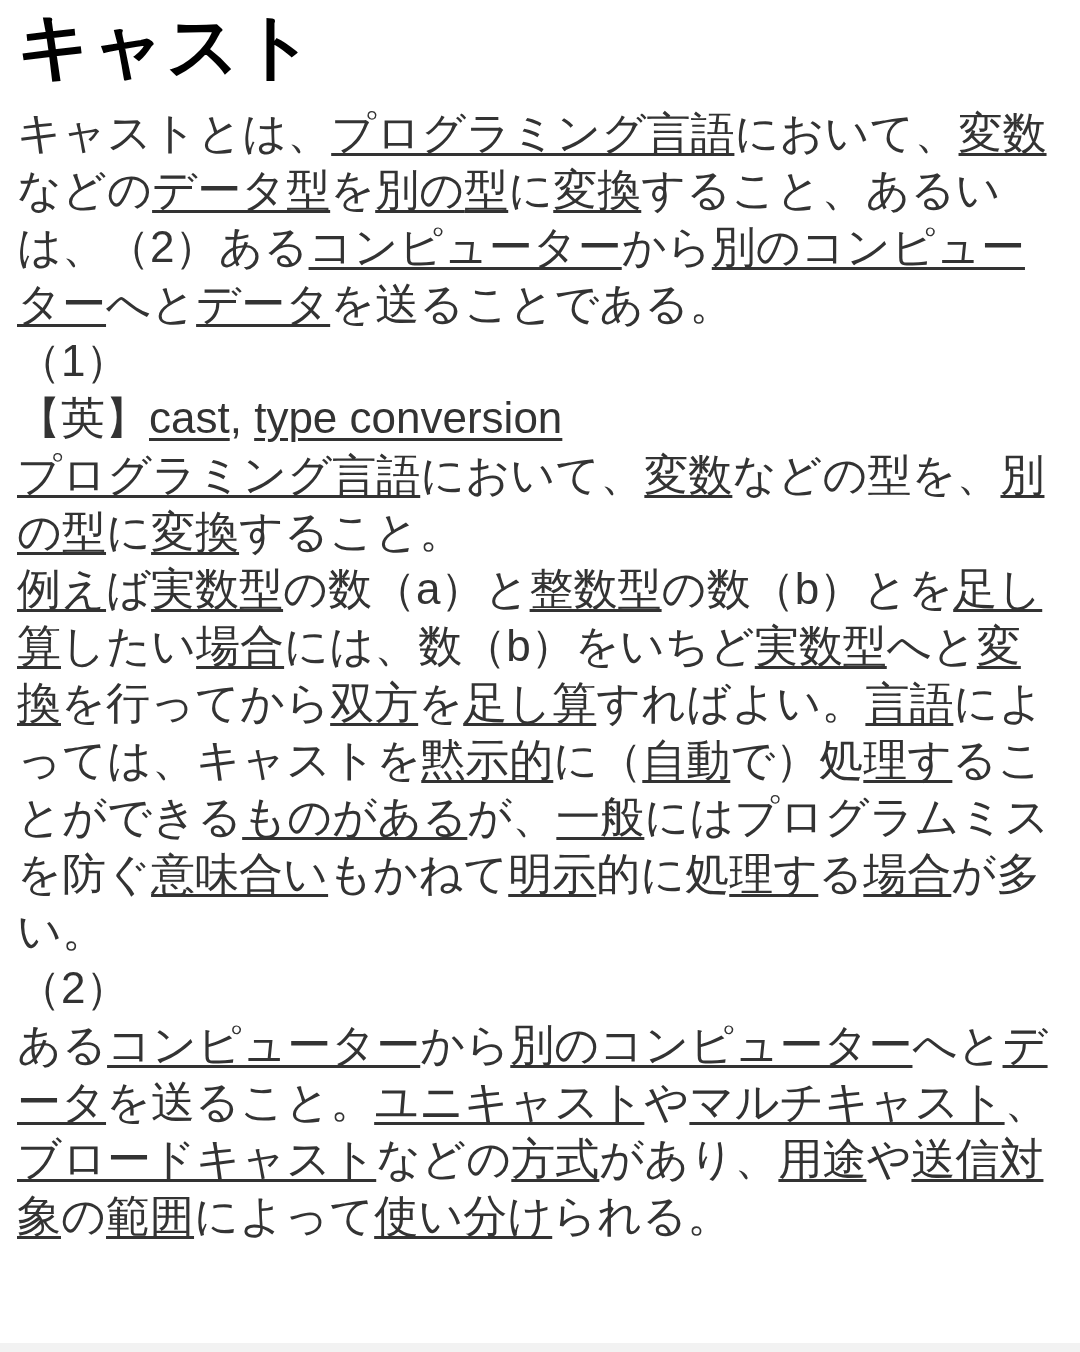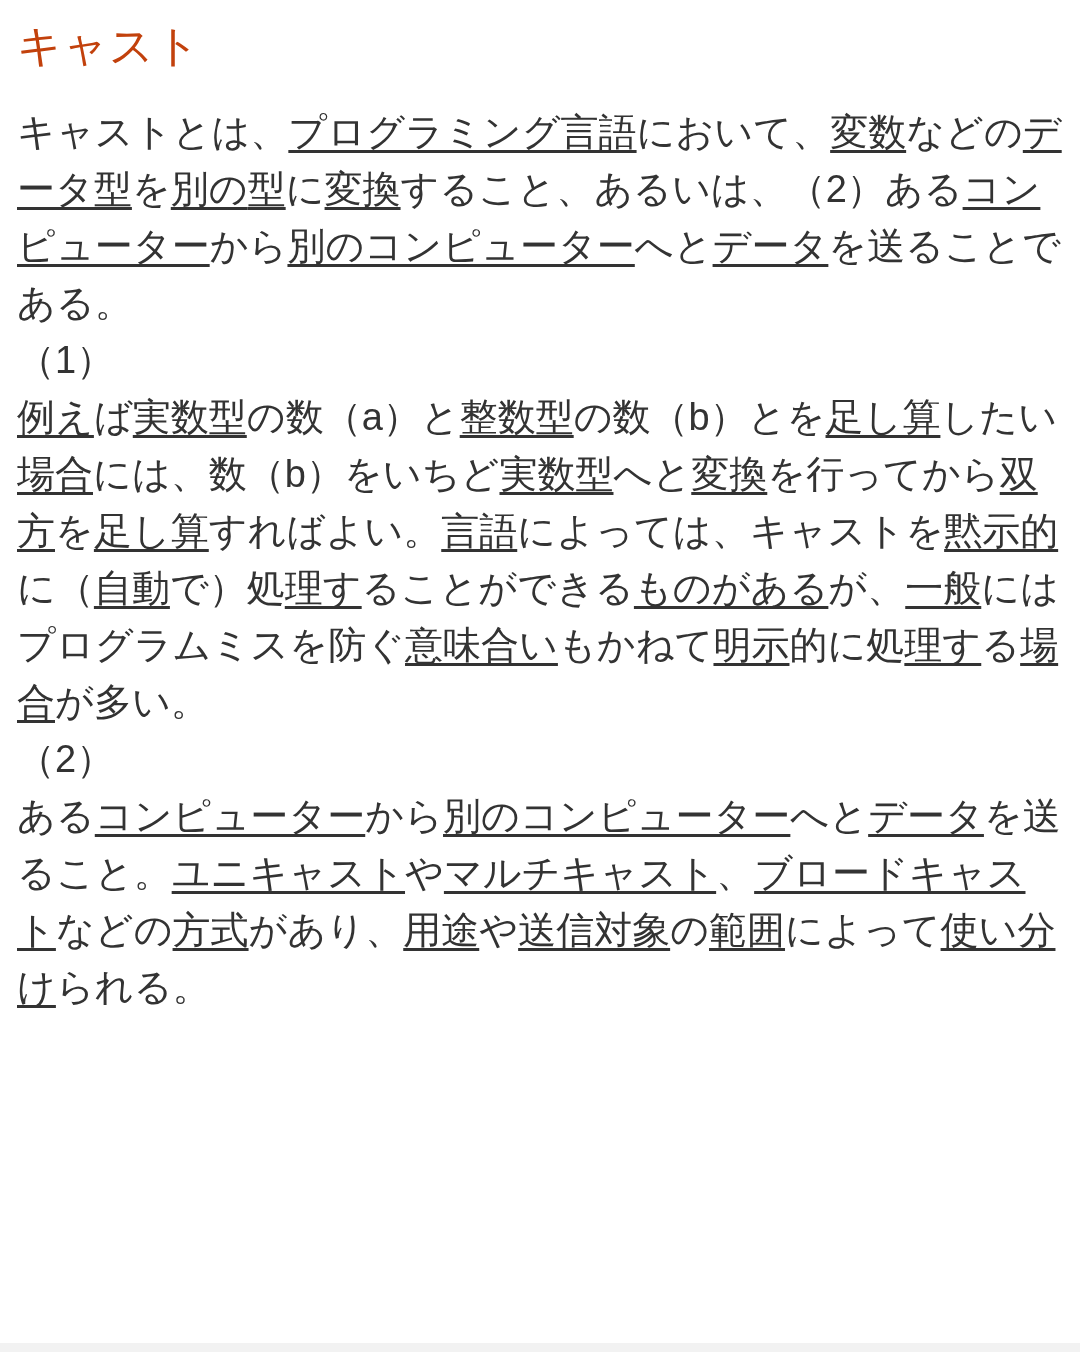--- a/index.html
+++ b/index.html
@@ -12,29 +12,29 @@
     height: 1352px;
     position: relative;
     font-family: "Liberation Sans", "DejaVu Sans", sans-serif;
     -webkit-font-smoothing: antialiased;
   }
   .page {
     padding: 6px 17px 0 17px;
   }
   h1.entry-title {
     margin: 0 0 18px 0;
-    font-size: 44px;
+    font-size: 72px;
     line-height: 80px;
-    font-weight: 400;
-    color: #c2410c;
+    font-weight: 700;
+    color: #000000;
     letter-spacing: 1px;
   }
   p.line {
     margin: 0;
-    font-size: 38px;
+    font-size: 44px;
     line-height: 57px;
     color: #333333;
     text-align: left;
     overflow-wrap: break-word;
     line-break: normal;
   }
   p.line a {
     color: inherit;
     text-decoration: underline;
     text-decoration-thickness: 3px;
@@ -50,18 +50,20 @@
   }
 </style>
 </head>
 <body>
 
 <div class="page">
   <h1 class="entry-title">キャスト</h1>
 
   <p class="line"><span>キャストとは、</span><a href="#">プログラミング言語</a><span>において、</span><a href="#">変数</a><span>などの</span><a href="#">データ型</a><span>を</span><a href="#">別の</a><a href="#">型</a><span>に</span><a href="#">変換</a><span>すること、あるいは、（2）ある</span><a href="#">コンピューター</a><span>から</span><a href="#">別のコンピューター</a><span>へと</span><a href="#">データ</a><span>を送ることである。</span></p>
   <p class="line"><span>（1）</span></p>
+  <p class="line"><span>【英】</span><a href="#">cast</a><span>, </span><a href="#">type conversion</a></p>
+  <p class="line"><a href="#">プログラミング言語</a><span>において、</span><a href="#">変数</a><span>などの型を、</span><a href="#">別の</a><a href="#">型</a><span>に</span><a href="#">変換</a><span>すること。</span></p>
   <p class="line"><a href="#">例え</a><span>ば</span><a href="#">実数型</a><span>の数（a）と</span><a href="#">整数型</a><span>の数（b）とを</span><a href="#">足し算</a><span>したい</span><a href="#">場合</a><span>には、数（b）をいちど</span><a href="#">実数型</a><span>へと</span><a href="#">変換</a><span>を行ってから</span><a href="#">双方</a><span>を</span><a href="#">足し算</a><span>すればよい。</span><a href="#">言語</a><span>によっては、キャストを</span><a href="#">黙示的</a><span>に（</span><a href="#">自動</a><span>で）処</span><a href="#">理す</a><span>ることができる</span><a href="#">ものがある</a><span>が、</span><a href="#">一般</a><span>にはプログラムミスを防ぐ</span><a href="#">意味合い</a><span>もかねて</span><a href="#">明示</a><span>的に処</span><a href="#">理す</a><span>る</span><a href="#">場合</a><span>が多い。</span></p>
   <p class="line"><span>（2）</span></p>
   <p class="line"><span>ある</span><a href="#">コンピューター</a><span>から</span><a href="#">別のコンピューター</a><span>へと</span><a href="#">データ</a><span>を送ること。</span><a href="#">ユニキャスト</a><span>や</span><a href="#">マルチキャスト</a><span>、</span><a href="#">ブロードキャスト</a><span>などの</span><a href="#">方式</a><span>があり、</span><a href="#">用途</a><span>や</span><a href="#">送信対象</a><span>の</span><a href="#">範囲</a><span>によって</span><a href="#">使い分け</a><span>られる。</span></p>
 </div>
 
 <div class="bottom-bar"></div>
 
 </body></html>

